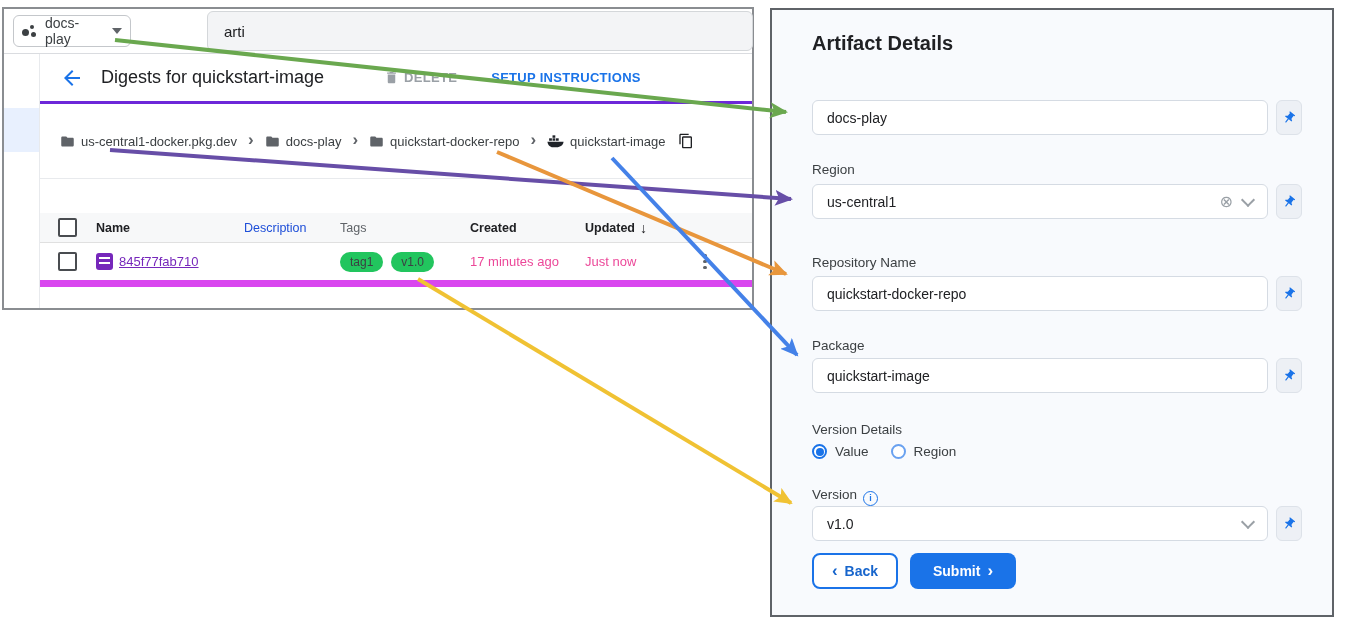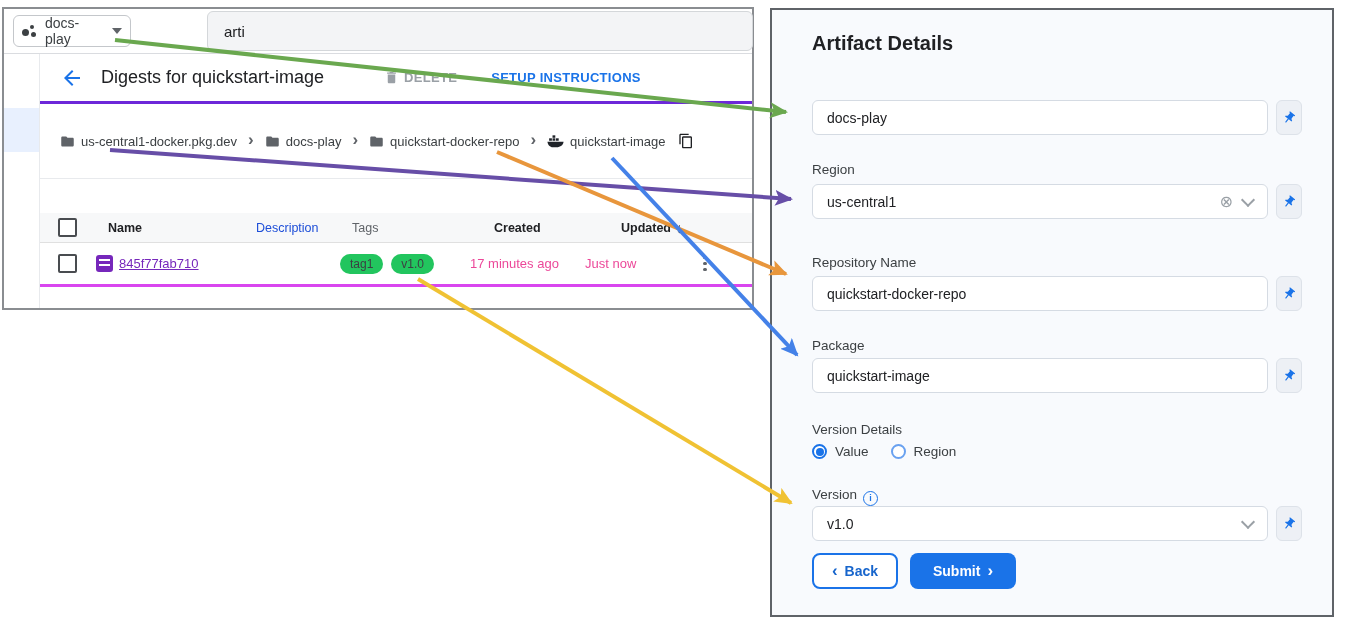--- a/index.html
+++ b/index.html
@@ -37,29 +37,29 @@
   .crumb{display:flex;align-items:center;gap:6px;}
   .crumb-sep{color:#5f6368;font-size:17px;font-weight:700;line-height:1;padding:0 2px 3px 2px;}
   .filter-row{position:absolute;left:36px;top:170px;right:0;height:34px;border-bottom:1px solid #e8eaed;
       display:flex;align-items:center;gap:10px;padding-left:20px;box-sizing:border-box;}
   .filter-label{font-size:13px;font-weight:700;color:#202124;}
   .filter-row input{border:none;outline:none;background:transparent;font-size:13px;color:#202124;
       width:420px;font-family:inherit;}
   .filter-row input::placeholder{color:#80868b;}
   .thead{position:absolute;left:36px;top:204px;right:0;height:30px;background:#f7f8f9;
       border-bottom:1px solid #e0e0e0;display:flex;align-items:center;font-size:12.5px;box-sizing:border-box;}
-  .trow{position:absolute;left:36px;top:234px;right:0;height:44px;border-bottom:3px solid #d946ef;
+  .trow{position:absolute;left:36px;top:234px;right:0;height:44px;border-bottom:7px solid #d946ef;
       display:flex;align-items:center;font-size:13px;box-sizing:border-box;}
   .col-check{width:56px;display:flex;justify-content:flex-start;padding-left:18px;box-sizing:border-box;}
   .col-name{width:148px;display:flex;align-items:center;gap:6px;}
   .col-desc{width:92px;}
   .col-tags{width:134px;display:flex;align-items:center;gap:8px;padding-left:4px;box-sizing:border-box;}
   .col-created{width:115px;}
   .col-updated{width:100px;display:flex;align-items:center;gap:5px;}
-  .hdr-strong{color:#202124;font-weight:700;margin-left:12px;}
+  .hdr-strong{color:#202124;font-weight:700;}
   .hdr-dim{color:#1d4ed8;}
   .hdr-mid{color:#5f6368;}
   .checkbox{width:15px;height:15px;border:2px solid #494c50;border-radius:2px;background:#fff;cursor:pointer;}
   .doc-icon{width:17px;height:17px;border-radius:3px;background:#7627bb;position:relative;flex:0 0 auto;}
   .doc-icon::before{content:"";position:absolute;left:3px;right:3px;top:4px;height:9px;
       background:repeating-linear-gradient(#fff 0 2px,transparent 2px 5px);}
   .digest-link{color:#7627bb;text-decoration:underline;font-weight:500;cursor:pointer;}
   .chip{background:#22c55e;color:#3c4043;font-size:12px;padding:3px 10px;border-radius:12px;}
   .cell-text{color:#ec4899;}
   .sort-arrow{font-size:14px;font-weight:700;color:#202124;}

